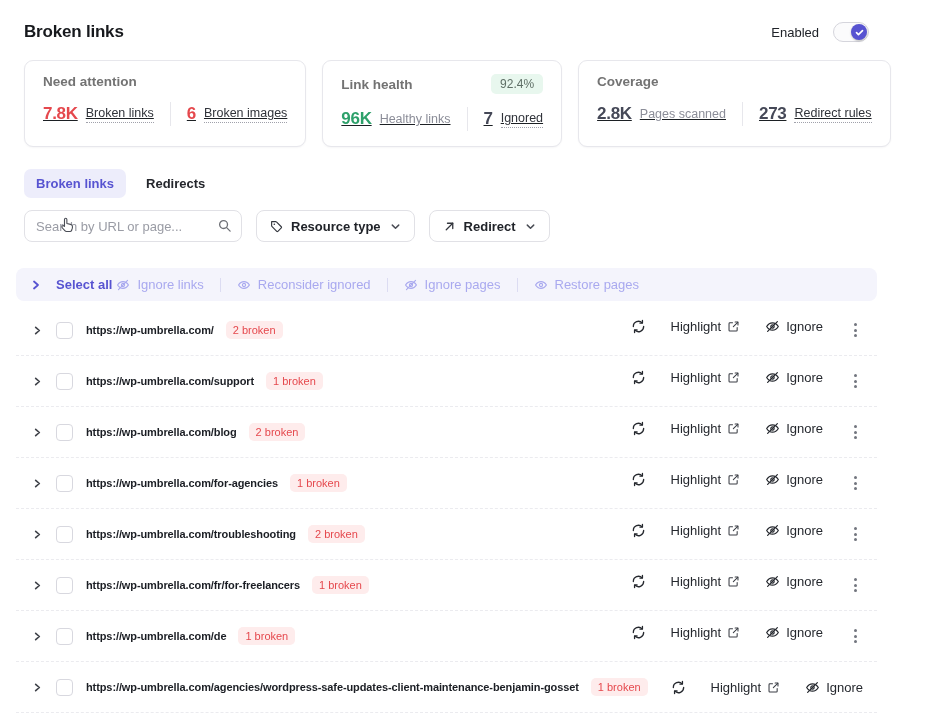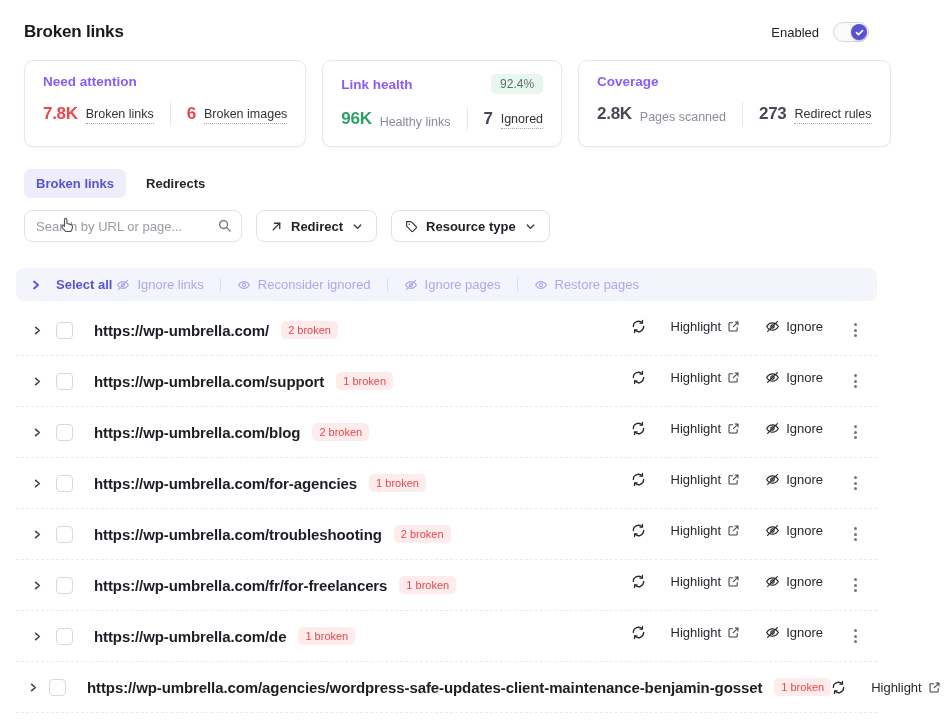--- a/index.html
+++ b/index.html
@@ -20,24 +20,24 @@
   .scan-pill { background:#f1f1f4; color:#3f424a; font-size:12.5px; padding:5px 10px; border-radius:6px; }
   .enabled-label { font-size:13px; color:#202329; }
   .toggle { position:relative; width:36px; height:20px; background:#fbfbfc; border:1px solid #d5d5dc; border-radius:999px; cursor:pointer; }
   .toggle .knob { position:absolute; top:1px; right:1px; width:16px; height:16px; background:#5753d1; border-radius:50%; display:flex; align-items:center; justify-content:center; box-shadow:0 1px 2px rgba(0,0,0,.25); }
   .toggle .knob svg { width:9px; height:9px; }
 
   
   .cards { display:flex; gap:16px; margin:18px 8px 0 8px; }
   .card { flex:1; background:#fff; border:1px solid #e7e7ec; border-radius:9px; padding:13px 18px 15px 18px; box-shadow:0 1px 2px rgba(20,20,40,.04); }
   .card-head { display:flex; align-items:center; justify-content:space-between; }
-  .card-title { font-size:13.5px; font-weight:700; color:#8b5cf6; }
+  .card-title { font-size:13.5px; font-weight:700; color:#737373; }
   .health-badge { background:#e8f7ee; color:#5f6f66; font-size:12px; padding:3px 9px; border-radius:5px;margin-left:32px; }
   .card-stats { display:flex; align-items:center; margin-top:13px; }
-  .stat { display:flex; align-items:flex-end; gap:8px; white-space:nowrap; }
+  .stat { display:flex; align-items:center; gap:8px; white-space:nowrap;text-decoration:underline; }
   .stat-value { font-size:17px; font-weight:700; letter-spacing:-.3px; color:#454857; }
   .stat-value.red { color:#e5484d; }
   .stat-value.green { color:#2da06a; }
   .stat-label { font-size:12.5px; color:#30333a; }
   .stat-label.dotted { border-bottom:1.5px dotted #a0a1ab; padding-bottom:2px; }
   .stat-label.muted { color:#8b8d98; }
   .vdiv { width:1px; height:24px; background:#e7e7ec; margin:0 16px; }
 
   
   .tabs { display:flex; align-items:center; gap:8px; margin:22px 8px 0 8px; }
@@ -66,21 +66,21 @@
   .bulk-btn { display:flex; align-items:center; gap:7px; border:none; background:transparent; font-family:inherit; font-size:13px; font-weight:500; color:#a9a9ef; cursor:pointer; padding:0 4px; }
   .bulk-btn svg { width:14px; height:14px; }
   .bulk-sep { width:1px; height:14px; background:#dcdcf2; }
 
   
   .links-table { margin-top:4px; }
   .row { display:flex; align-items:center; height:51px; padding:0 6px 0 12px; border-bottom:1px dashed #ebebef; }
   .row-chev { border:none; background:transparent; width:18px; height:18px; display:flex; align-items:center; justify-content:center; color:#40434a; cursor:pointer; padding:0; }
   .row-chev svg { width:11px; height:11px; }
   .checkbox { width:17px; height:17px; border:1.5px solid #d8d8df; border-radius:4px; background:#fff; margin-left:10px; cursor:pointer; flex:none; }
-  .url { margin-left:21px; font-size:15px; font-weight:600; color:#1b1e24; letter-spacing:-.1px; white-space:nowrap; }
+  .url { margin-left:13px; font-size:11px; font-weight:600; color:#1b1e24; letter-spacing:-.1px; white-space:nowrap; }
   .badge { margin-left:12px; background:#feecec; color:#e5484d; font-size:11px; padding:3px 7px; border-radius:5px; white-space:nowrap; }
   .row-spacer { flex:1; }
   .row-actions { display:flex; align-items:flex-start; gap:25px; padding-right:8px; }
   .icon-btn { border:none; background:transparent; padding:0; display:flex; align-items:center; gap:6px; font-family:inherit; font-size:13px; font-weight:500; color:#25282e; cursor:pointer; }
   .icon-btn svg { width:15px; height:15px; color:#25282e; }
   .icon-btn .ext { width:13px; height:13px; color:#3a3d44; }
   .kebab { border:none; background:transparent; cursor:pointer; display:flex; flex-direction:column; gap:2.5px; padding:4px 6px; }
   .kebab i { width:3px; height:3px; border-radius:50%; background:#72757e; display:block; }
 </style>
 </head>
@@ -166,41 +166,41 @@
   <div class="toolbar">
     <div class="search">
       <input type="text" placeholder="Search by URL or page..." style="">
       <svg class="mag" viewBox="0 0 16 16" fill="none" stroke="currentColor" stroke-width="1.4">
           <circle cx="7" cy="7" r="4.2"></circle>
           <path d="M10.3 10.3 14 14" stroke-linecap="round"></path>
         </svg>
     </div>
 
     <button class="filter-btn">
+      <svg viewBox="0 0 16 16" fill="none" stroke="currentColor" stroke-width="1.4" stroke-linejoin="round">
+          <path d="M2 2h5.2c.26 0 .52.1.7.3l6 6a1 1 0 0 1 0 1.4l-4.2 4.2a1 1 0 0 1-1.4 0l-6-6a1 1 0 0 1-.3-.7V2z"></path>
+          <circle cx="5.3" cy="5.3" r="1" fill="currentColor" stroke="none"></circle>
+        </svg>
+      <span>Resource type</span>
+      <svg class="chev" viewBox="0 0 12 12" fill="none" stroke="currentColor" stroke-width="1.6" stroke-linecap="round" stroke-linejoin="round">
+          <path d="M2.5 4.5 6 8l3.5-3.5"></path>
+        </svg>
+    </button>
+
+    <button class="filter-btn">
       <svg viewBox="0 0 16 16" fill="none" stroke="currentColor" stroke-width="1.6" stroke-linecap="round" stroke-linejoin="round">
           <path d="M4 12 12 4"></path>
           <path d="M5.5 4H12v6.5"></path>
         </svg>
       <span>Redirect</span>
       <svg class="chev" viewBox="0 0 12 12" fill="none" stroke="currentColor" stroke-width="1.6" stroke-linecap="round" stroke-linejoin="round">
           <path d="M2.5 4.5 6 8l3.5-3.5"></path>
         </svg>
     </button>
 
-    <button class="filter-btn">
-      <svg viewBox="0 0 16 16" fill="none" stroke="currentColor" stroke-width="1.4" stroke-linejoin="round">
-          <path d="M2 2h5.2c.26 0 .52.1.7.3l6 6a1 1 0 0 1 0 1.4l-4.2 4.2a1 1 0 0 1-1.4 0l-6-6a1 1 0 0 1-.3-.7V2z"></path>
-          <circle cx="5.3" cy="5.3" r="1" fill="currentColor" stroke="none"></circle>
-        </svg>
-      <span>Resource type</span>
-      <svg class="chev" viewBox="0 0 12 12" fill="none" stroke="currentColor" stroke-width="1.6" stroke-linecap="round" stroke-linejoin="round">
-          <path d="M2.5 4.5 6 8l3.5-3.5"></path>
-        </svg>
-    </button>
-
   </div>
 
   <svg class="cursor" viewBox="0 0 24 24">
     <path d="M8.2 13.5V5.6a1.5 1.5 0 0 1 3 0v5.2l4.6 1c1.5.3 2.5 1.4 2.5 3 0 .9-.2 1.9-.5 2.8l-.7 1.9a2 2 0 0 1-1.9 1.3h-4.4a3 3 0 0 1-2.2-1l-3.3-3.7a1.6 1.6 0 0 1 .2-2.3c.6-.5 1.5-.5 2.1.1l.6.6z" fill="#ffffff" stroke="#4a4d55" stroke-width="1.4" stroke-linejoin="round"></path>
   </svg>
 
   <div class="select-bar">
     <div class="select-left">
       <svg class="chev-r" viewBox="0 0 12 12" fill="none" stroke="currentColor" stroke-width="1.8" stroke-linecap="round" stroke-linejoin="round">
           <path d="M4 2.5 8 6l-4 3.5"></path>

